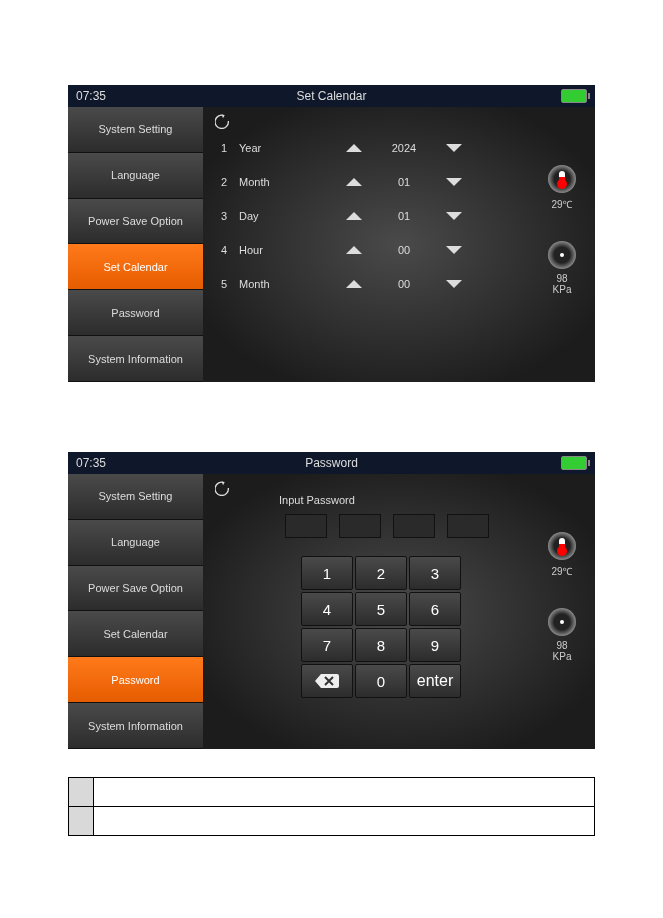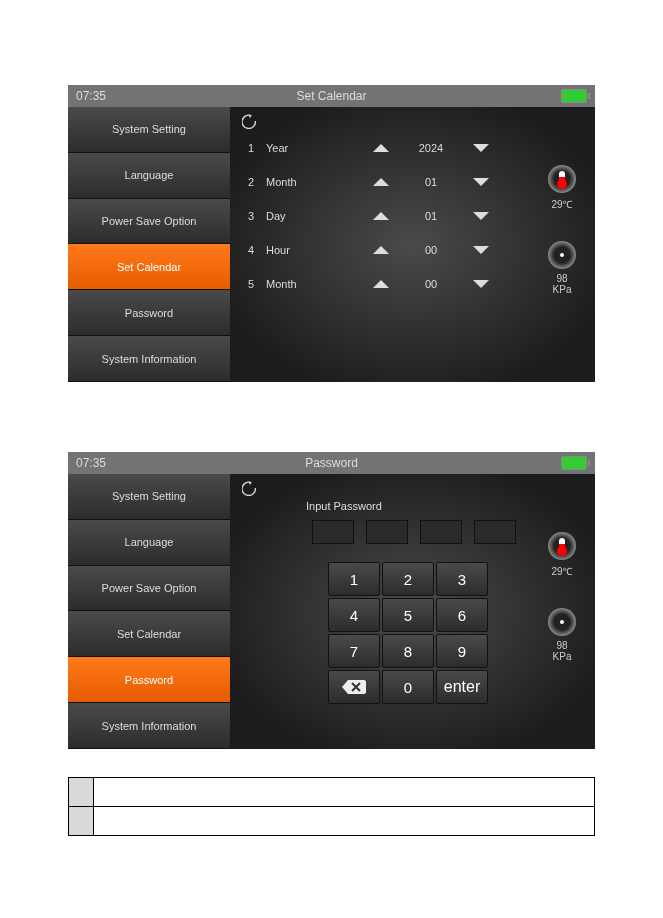--- a/index.html
+++ b/index.html
@@ -11,21 +11,21 @@
   }
   .screen {
     width: 527px;
     margin: 85px auto 0 auto;
     background: #000;
     position: relative;
   }
   .screen.second { margin-top: 70px; }
   .topbar {
     height: 22px;
-    background: #737373;
+    background: #0f172a;
     display: flex;
     align-items: center;
     color: #ddd;
     font-size: 12px;
     position: relative;
   }
   .topbar .time { margin-left: 8px; }
   .topbar .title { position: absolute; left: 0; right: 0; text-align: center; font-size: 12px; }
   .battery {
     position: absolute;
@@ -48,21 +48,21 @@
   .battery-fill {
     width: 100%;
     height: 100%;
     background: #3c3;
   }
   .body-area {
     display: flex;
     height: 275px;
   }
   .sidebar {
-    width: 162px;
+    width: 135px;
     display: flex;
     flex-direction: column;
   }
   .sidebar-item {
     flex: 1;
     background: linear-gradient(#4a4a4a, #2c2c2c);
     border-bottom: 1px solid #111;
     display: flex;
     align-items: center;
     justify-content: center;
@@ -141,21 +141,21 @@
     content:''; position:absolute; bottom:-2px; left:-2px;
     width:10px; height:10px; border-radius:50%; background:#f00;
   }
   .gauge-dot {
     width: 4px; height:4px; border-radius:50%; background:#fff;
   }
   .right-panel .gap { height: 30px; }
   
   .pwd-area {
     position: absolute;
-    top: 26px;
+    top: 20px;
     left: 76px;
     width: 230px;
   }
   .pwd-title { font-size: 11px; margin-bottom: 8px; }
   .pwd-slots {
     display: flex;
     gap: 12px;
     margin-left: 6px;
     margin-bottom: 18px;
   }

